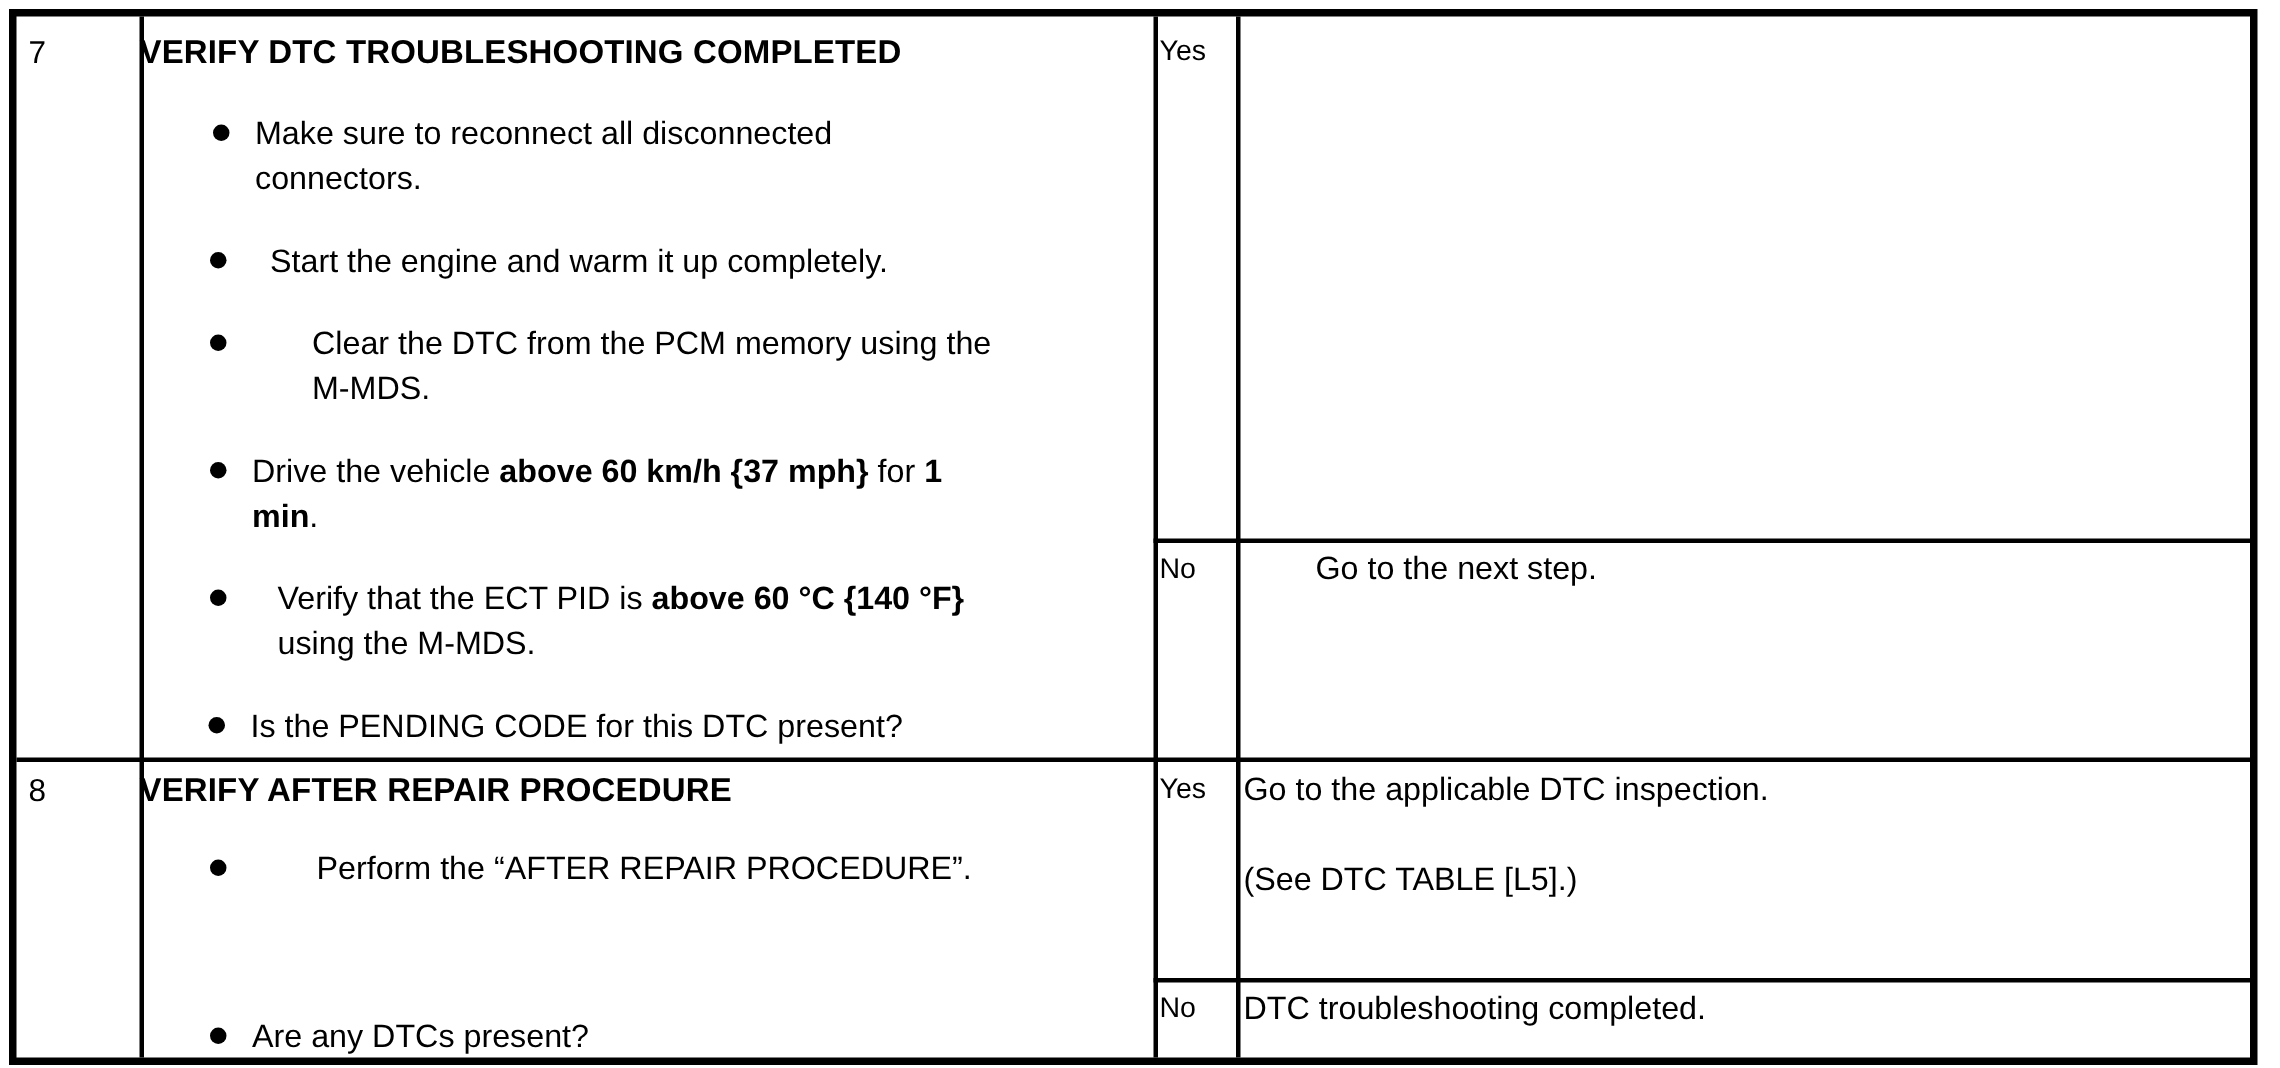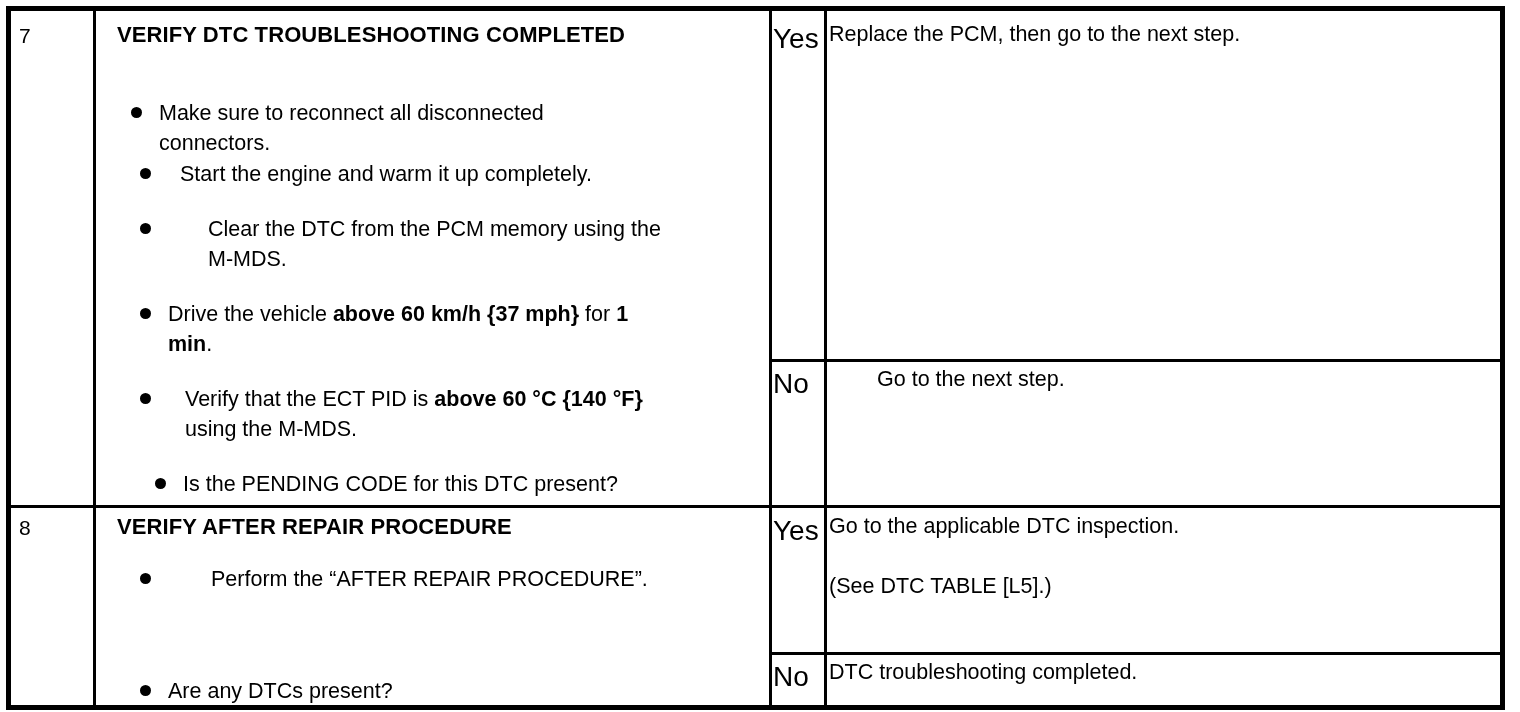--- a/index.html
+++ b/index.html
@@ -72,21 +72,20 @@
     font-size: 21px;
     line-height: 1;
   }
 
   .heading {
     font-size: 22px;
     font-weight: bold;
     letter-spacing: 0.1px;
     line-height: 1.1;
     white-space: nowrap;
-    padding-left: 24px;
   }
 
   .bullet-row {
     position: absolute;
     display: flex;
     align-items: flex-start;
   }
   .bullet-dot {
     width: 11px;
     height: 11px;
@@ -97,21 +96,21 @@
     margin-right: 17px;
   }
   .bullet-text {
     font-size: 21.5px;
     line-height: 30px;
     white-space: pre-line;
   }
   .bullet-text b { font-weight: bold; }
 
   .branch-label {
-    font-size: 28px;
+    font-size: 19px;
     line-height: 1;
   }
 
   .action-text {
     font-size: 21.5px;
     line-height: 30px;
     white-space: pre-line;
   }
 </style>
 </head>
@@ -125,21 +124,21 @@
     <div class="vrule vrule-action"></div>
 
     <div class="hrule hrule-full  h-step-split"></div>
     <div class="hrule hrule-right h-yesno-7"></div>
     <div class="hrule hrule-right h-yesno-8"></div>
 
     <div class="cell step-no" style="left:8px; top:14px;">7</div>
 
     <div class="cell heading" style="left:82px; top:12px;">VERIFY DTC TROUBLESHOOTING COMPLETED</div>
 
-    <div class="bullet-row" style="left:120px; top:63px; width:600px;margin-top:24px;">
+    <div class="bullet-row" style="left:131px; top:63px; width:600px;">
       <span class="bullet-dot"></span>
       <span class="bullet-text"><span>Make sure to reconnect all disconnected
 connectors.</span></span>
     </div>
 
     <div class="bullet-row" style="left:129px; top:148px; width:600px;gap:12px;">
       <span class="bullet-dot"></span>
       <span class="bullet-text"><span>Start the engine and warm it up completely.</span></span>
     </div>
 
@@ -154,27 +153,26 @@
       <span class="bullet-text"><span>Drive the vehicle </span><b>above 60 km/h {37 mph}</b><span> for </span><b>1
 min</b><span>.</span></span>
     </div>
 
     <div class="bullet-row" style="left:129px; top:373px; width:615px;gap:17px;">
       <span class="bullet-dot"></span>
       <span class="bullet-text"><span>Verify that the ECT PID is </span><b>above 60 °C {140 °F}</b><span>
 using the M-MDS.</span></span>
     </div>
 
-    <div class="bullet-row" style="left:144px; top:458px; width:615px;">
+    <div class="bullet-row" style="left:128px; top:458px; width:615px;">
       <span class="bullet-dot"></span>
       <span class="bullet-text"><span>Is the PENDING CODE for this DTC present?</span></span>
     </div>
 
     <div class="cell branch-label" style="left:762px; top:14px;">Yes</div>
-    <div class="cell action-text" style="left:818px; top:8px; width:680px;">Replace the PCM, then go to the next step.</div>
 
     <div class="cell branch-label" style="left:762px; top:359px;">No</div>
     <div class="cell action-text" style="left:818px; top:353px; width:680px;margin-left:48px;">Go to the next step.</div>
 
     <div class="cell step-no" style="left:8px; top:506px;">8</div>
 
     <div class="cell heading" style="left:82px; top:504px;">VERIFY AFTER REPAIR PROCEDURE</div>
 
     <div class="bullet-row" style="left:129px; top:553px; width:620px;gap:43px;">
       <span class="bullet-dot"></span>

